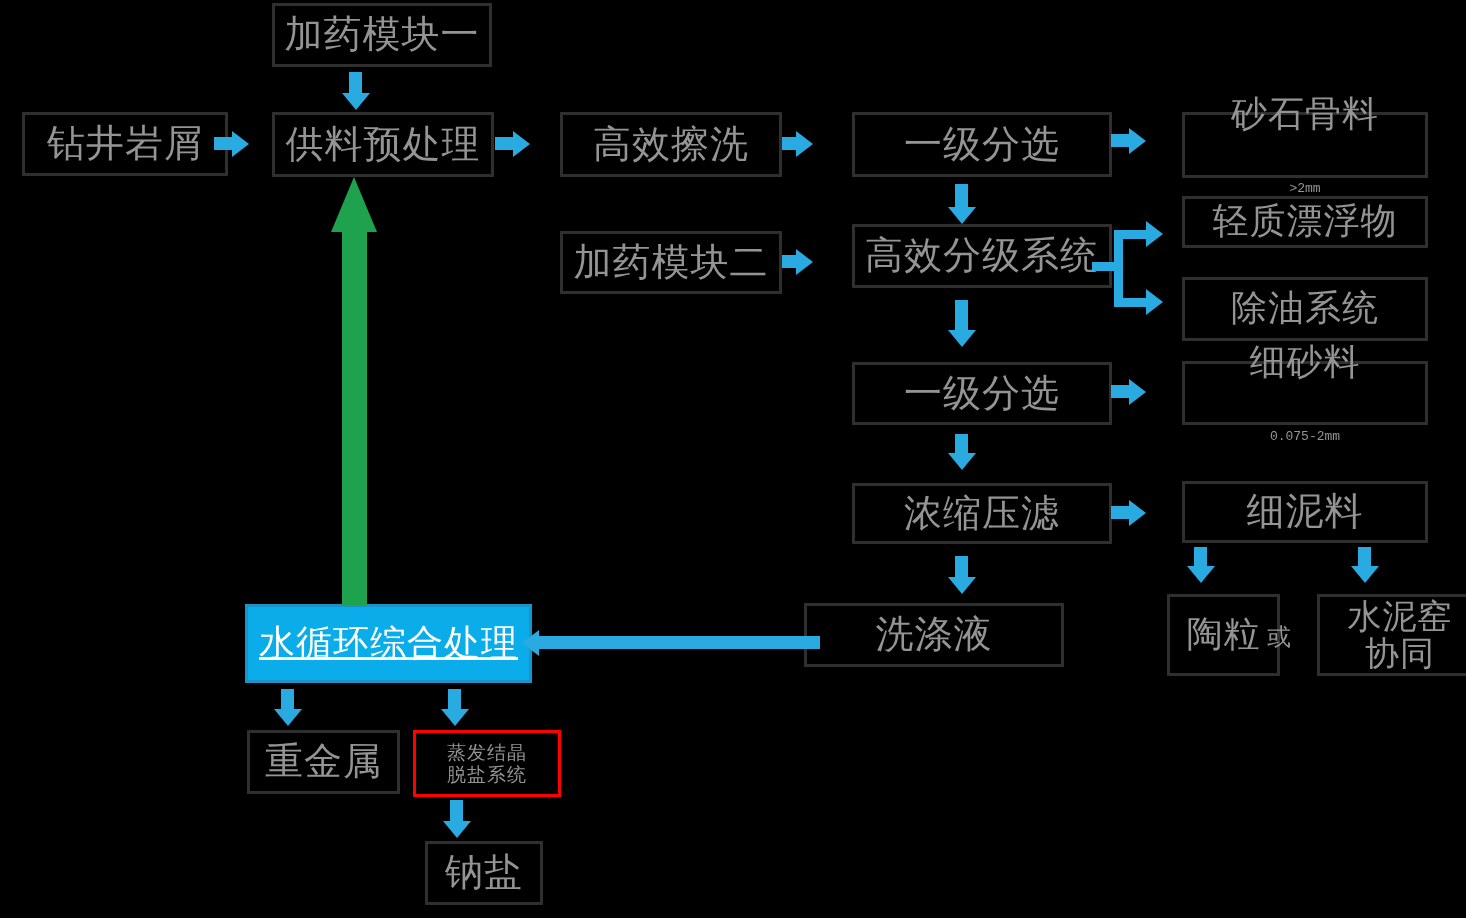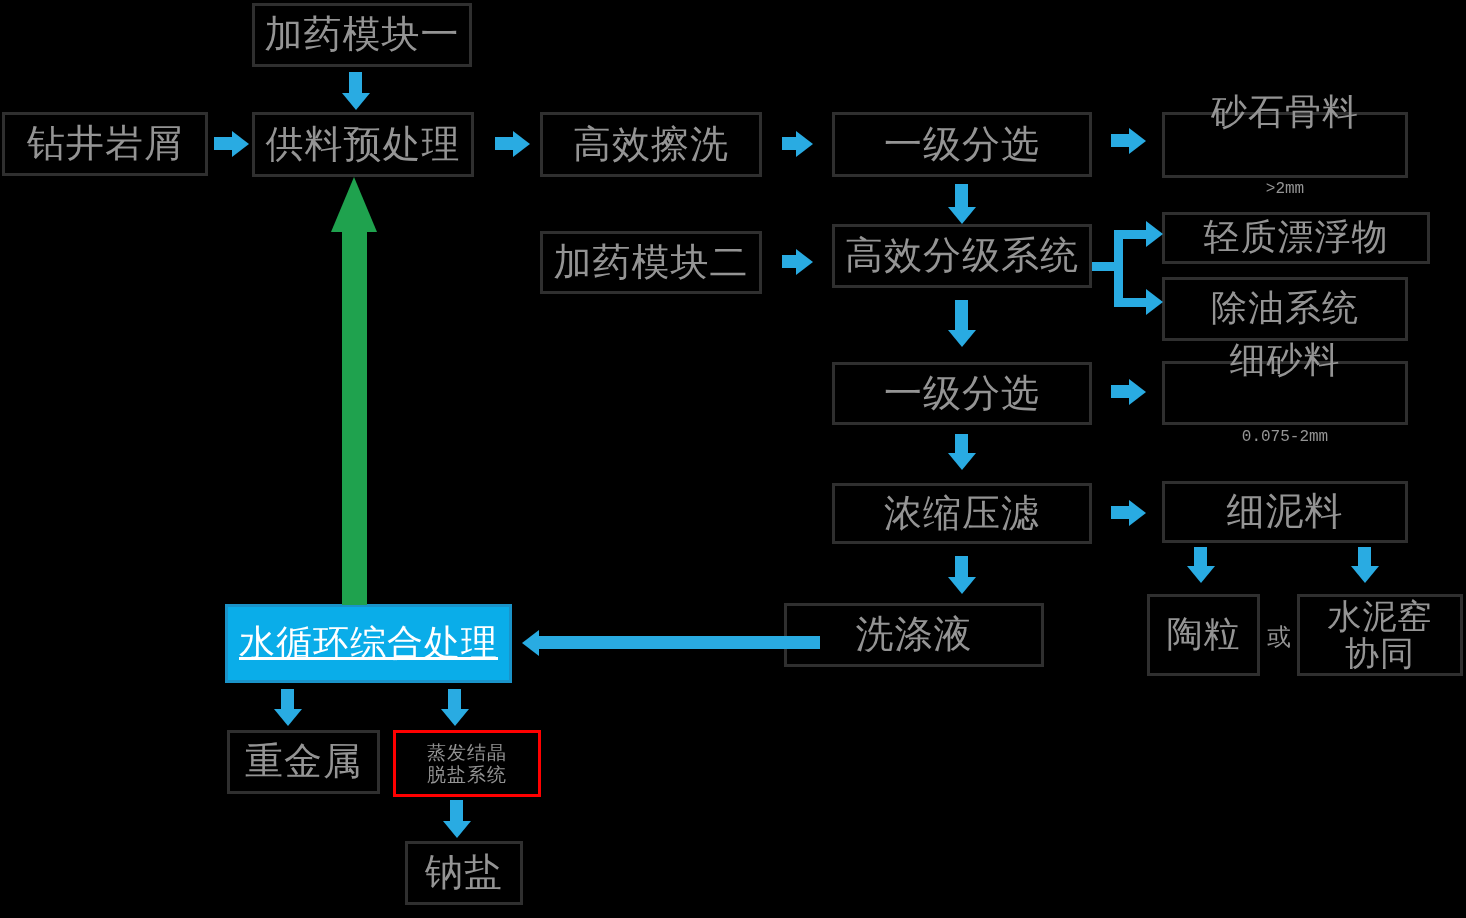--- a/index.html
+++ b/index.html
@@ -16,22 +16,23 @@
     box-sizing:border-box;
     border:3px solid var(--box-border,#2f2f2f);
     background:#000;
     color:var(--text-gray,#949494);
     display:flex;flex-direction:column;align-items:center;justify-content:center;
     text-align:center;
     font-size:38px;
     line-height:1.1;
     letter-spacing:1px;
     white-space:nowrap;
+    margin-left:20px;
   }
-  .node .sub{font-size:16px;line-height:1.0;letter-spacing:0;font-family:"Liberation Mono","DejaVu Sans Mono",monospace;}
+  .node .sub{font-size:13px;line-height:1.0;letter-spacing:0;font-family:"Liberation Mono","DejaVu Sans Mono",monospace;}
   .node.blue{
     background:var(--highlight-fill,#0aade9);
     border-color:var(--highlight-border,#1a93c9);
     color:var(--text-white,#fff);
     font-size:36px;
     text-decoration:underline;
   }
   .node.red{border-color:var(--alert-border,#f00);}
   .node.f36{font-size:36px;gap:48px;}
   .node.f34{font-size:34px;}
@@ -97,21 +98,21 @@
   </div>
 
   <div class="node" style="left:540px;top:231px;width:222px;height:63px">
     <span>加药模块二</span>
   </div>
 
   <div class="node" style="left:832px;top:224px;width:260px;height:64px">
     <span>高效分级系统</span>
   </div>
 
-  <div class="node f36" style="left:1162px;top:212px;width:268px;height:52px">
+  <div class="node f36" style="left:1162px;top:196px;width:246px;height:52px">
     <span>轻质漂浮物</span>
   </div>
 
   <div class="node f36" style="left:1162px;top:277px;width:246px;height:64px">
     <span>除油系统</span>
   </div>
 
   <div class="node" style="left:832px;top:362px;width:260px;height:63px">
     <span>一级分选</span>
   </div>

